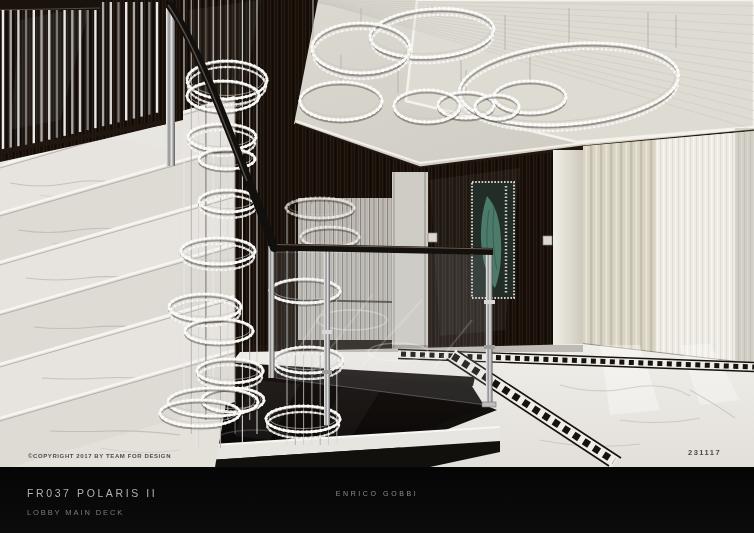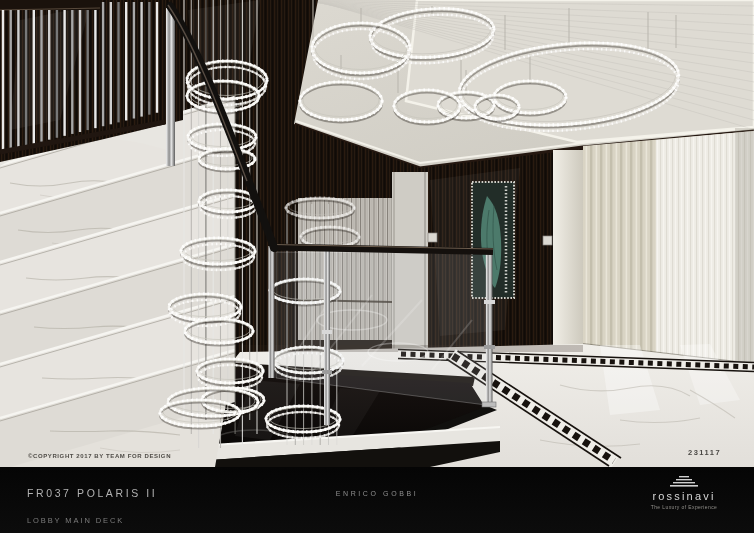--- a/index.html
+++ b/index.html
@@ -5,21 +5,21 @@
   html,body{margin:0;padding:0;background:#000;}
   body{width:754px;height:533px;overflow:hidden;font-family:"Liberation Sans",sans-serif;}
   .board{position:relative;width:754px;height:533px;background:#a16207;}
   .render{position:relative;width:754px;height:467px;overflow:hidden;background:#d5d2cb;}
   .render svg{display:block;}
   .overlay-copyright{position:absolute;left:28px;top:453px;font-size:6px;letter-spacing:.6px;color:#4e4b46;font-weight:bold;}
   .overlay-number{position:absolute;left:688px;top:448px;font-size:7.5px;letter-spacing:1.5px;color:#4a4844;font-weight:bold;}
   .caption-bar{position:absolute;left:0;top:467px;width:754px;height:66px;background:linear-gradient(#050505,#0c0c0c);}
   .cap-left{position:absolute;left:27px;top:20px;}
   .cap-title{font-size:10.5px;letter-spacing:2.6px;color:#b2b2b2;white-space:nowrap;}
-  .cap-sub{font-size:7.5px;letter-spacing:1.9px;color:#7d7d7d;margin-top:17px;white-space:nowrap;}
+  .cap-sub{font-size:7.5px;letter-spacing:1.9px;color:#7d7d7d;margin-top:9px;white-space:nowrap;}
   .cap-center{position:absolute;left:50%;top:19px;transform:translateX(-50%);text-align:center;}
   .studio-title{font-size:12.5px;letter-spacing:4px;color:#cdcdcd;white-space:nowrap;}
   .studio-title .small{font-size:8.5px;letter-spacing:2.6px;}
   .designer{font-size:7px;letter-spacing:2.6px;color:#8f8f8f;margin-top:4px;white-space:nowrap;}
   .cap-right{position:absolute;right:22px;top:9px;width:96px;text-align:center;}
   .brand-icon{display:block;margin:0 auto 2px auto;}
   .brand-name{font-size:11px;letter-spacing:2.2px;color:#d6d6d6;text-transform:lowercase;white-space:nowrap;}
   .brand-tag{font-size:5px;letter-spacing:.4px;color:#93918c;margin-top:2px;white-space:nowrap;}
 </style>
 </head>
@@ -508,24 +508,14 @@
   </div>
 
   <div class="caption-bar">
     <div class="cap-left">
       <div class="cap-title">FR037 POLARIS II</div>
       <div class="cap-sub">LOBBY MAIN DECK</div>
     </div>
     <div class="cap-center">
       <div class="designer">ENRICO GOBBI</div>
     </div>
-    <div class="cap-right">
-      <svg class="brand-icon" width="30" height="12" viewBox="0 0 30 12">
-        <rect x="10" y="0" width="10" height="1.4" fill="#cfcfcf"></rect>
-        <rect x="7" y="3" width="16" height="1.4" fill="#cfcfcf"></rect>
-        <rect x="4" y="6" width="22" height="1.4" fill="#cfcfcf"></rect>
-        <rect x="1" y="9" width="28" height="1.6" fill="#cfcfcf"></rect>
-      </svg>
-      <div class="brand-name">rossinavi</div>
-      <div class="brand-tag">The Luxury of Experience</div>
-    </div>
   </div>
 </div>
 
 </body></html>

